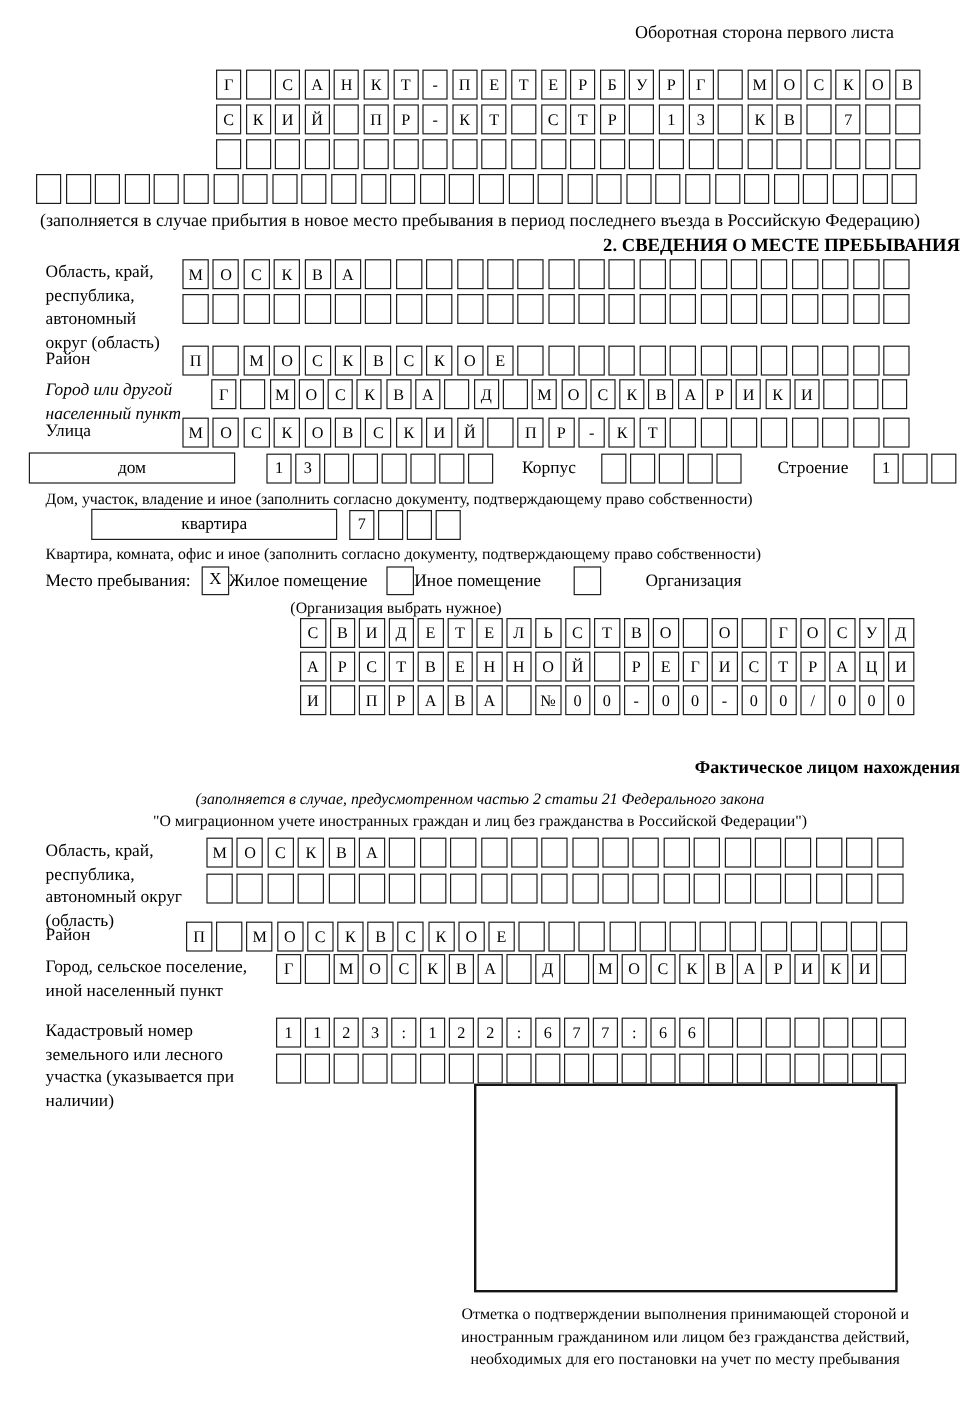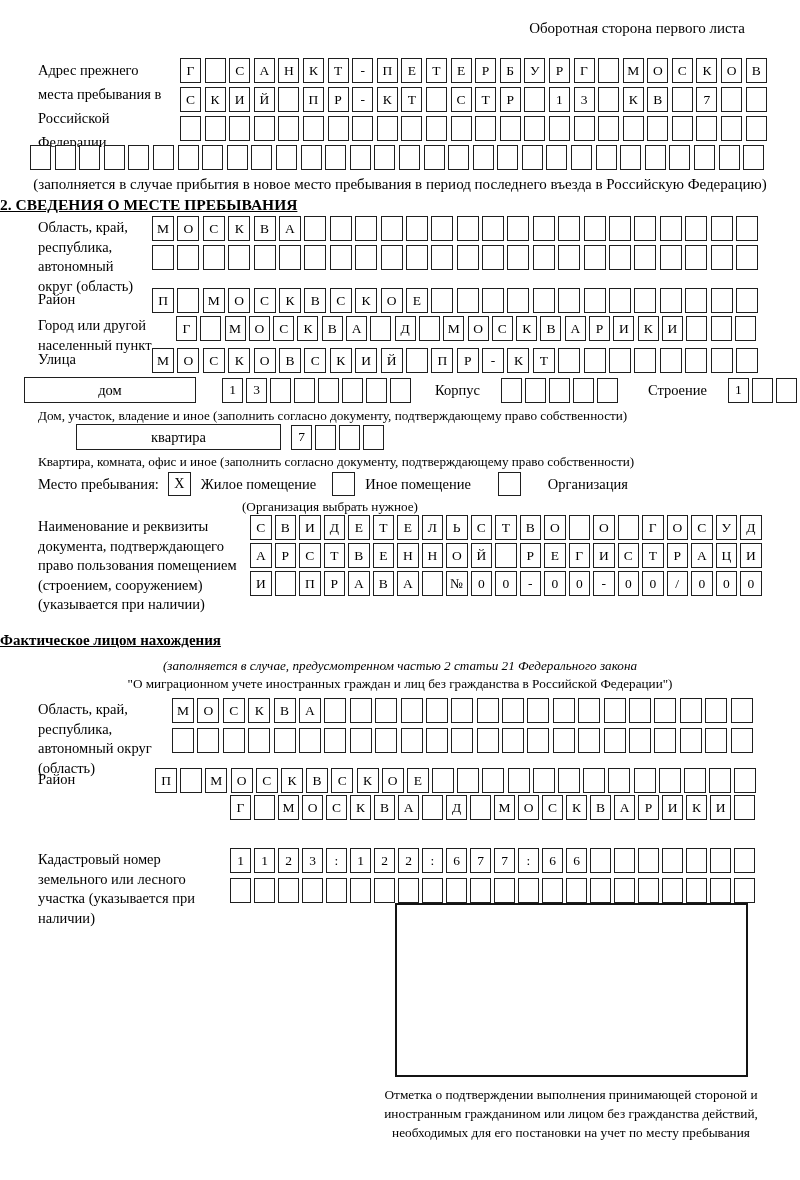--- a/index.html
+++ b/index.html
@@ -5,21 +5,21 @@
   html,body{margin:0;padding:0;background:#e9e9e9;}
   .page{
     position:relative;width:800px;height:1180px;margin:0 auto;background:#ffffff;
     color:#000;font-family:"Liberation Serif","DejaVu Serif",serif;overflow:hidden;
   }
   .abs{position:absolute;}
   .lbl{font-size:14.5px;line-height:19.5px;}
   .lbl-s1{line-height:24px;}
   .cap{font-size:13.2px;}
   .note{font-size:15px;text-align:center;width:100%;}
-  .title{font-size:15.5px;font-weight:bold;text-align:left;width:100%;text-decoration:underline;}
+  .title{font-size:15.5px;font-weight:bold;text-align:right;width:100%;}
   .cr{display:flex;column-gap:3.6px;}
   .cr .cell{
     flex:0 0 var(--cw,21px);height:25px;border:1.9px solid #1f1f1f;box-sizing:border-box;
     display:flex;align-items:center;justify-content:center;font-size:13.5px;background:#fff;
   }
   .rows{display:flex;flex-direction:column;row-gap:4px;}
   .rows-g3{row-gap:3px;}
   .rows-g5{row-gap:5px;}
   .wbox{height:26px;border:1.9px solid #1f1f1f;box-sizing:border-box;background:#fff;
     display:flex;align-items:center;justify-content:center;font-size:14.5px;}
@@ -30,21 +30,20 @@
   .confirm-box{width:353px;height:174px;border:2.2px solid #141414;box-sizing:border-box;background:#fff;}
   .confirm-cap{font-size:13.3px;line-height:1.42;text-align:center;}
 </style>
 </head>
 <body>
 
 <div class="page">
 
   <div class="abs" style="top:20px;right:55px;font-size:15px;">Оборотная сторона первого листа</div>
 
-  <div class="abs lbl lbl-s1" style="left:38px;top:58px;width:132px;">Адрес прежнего места пребывания в Российской Федерации</div>
   <div class="abs rows" style="left:180px;top:58px;">
     <div class="cr">
         <span class="cell">Г</span>
         <span class="cell"></span>
         <span class="cell">С</span>
         <span class="cell">А</span>
         <span class="cell">Н</span>
         <span class="cell">К</span>
         <span class="cell">Т</span>
         <span class="cell">-</span>
@@ -231,21 +230,21 @@
       <span class="cell"></span>
       <span class="cell"></span>
       <span class="cell"></span>
       <span class="cell"></span>
       <span class="cell"></span>
       <span class="cell"></span>
       <span class="cell"></span>
       <span class="cell"></span>
     </div>
 
-  <div class="abs lbl" style="left:38px;top:316px;width:130px;">Город или другой населенный пункт</div>
+  <div class="abs lbl" style="left:38px;top:316px;width:130px;font-style:italic;">Город или другой населенный пункт</div>
   <div class="abs cr" style="left:176px;top:316px;column-gap:3.3px;">
       <span class="cell">Г</span>
       <span class="cell"></span>
       <span class="cell">М</span>
       <span class="cell">О</span>
       <span class="cell">С</span>
       <span class="cell">К</span>
       <span class="cell">В</span>
       <span class="cell">А</span>
       <span class="cell"></span>
@@ -331,29 +330,28 @@
         <span class="cell"></span>
         <span class="cell"></span>
         <span class="cell"></span>
       </div>
   </div>
   <div class="abs cap" style="left:38px;top:454px;">Квартира, комната, офис и иное (заполнить согласно документу, подтверждающему право собственности)</div>
 
   <div class="abs hrow" style="left:38px;top:472px;">
     <div class="inline-lbl">Место пребывания:</div>
     <div class="cb" style="margin-left:9px;">X</div>
-    <div class="inline-lbl" style="margin-left:10px;text-align:right;">Жилое помещение</div>
+    <div class="inline-lbl" style="text-align:right;">Жилое помещение</div>
     <div class="cb" style="margin-left:16px;"></div>
-    <div class="inline-lbl" style="margin-left:10px;">Иное помещение</div>
+    <div class="inline-lbl" style="">Иное помещение</div>
     <div class="cb" style="margin-left:27px;"></div>
-    <div class="inline-lbl" style="margin-left:27px;">Организация</div>
+    <div class="inline-lbl" style="margin-left:37px;">Организация</div>
   </div>
   <div class="abs cap" style="left:190px;top:499px;width:280px;text-align:center;">(Организация выбрать нужное)</div>
 
-  <div class="abs lbl" style="left:38px;top:517px;width:215px;">Наименование и реквизиты документа, подтверждающего право пользования помещением (строением, сооружением) (указывается при наличии)</div>
   <div class="abs rows rows-g3" style="left:250px;top:515px;">
     <div class="cr" style="--cw:21.5px;column-gap:3px;">
         <span class="cell">С</span>
         <span class="cell">В</span>
         <span class="cell">И</span>
         <span class="cell">Д</span>
         <span class="cell">Е</span>
         <span class="cell">Т</span>
         <span class="cell">Е</span>
         <span class="cell">Л</span>
@@ -498,20 +496,21 @@
       <span class="cell"></span>
       <span class="cell"></span>
       <span class="cell"></span>
       <span class="cell"></span>
       <span class="cell"></span>
       <span class="cell"></span>
       <span class="cell"></span>
       <span class="cell"></span>
     </div>
 
+  <div class="abs lbl" style="left:38px;top:797px;width:188px;">Город, сельское поселение, иной населенный пункт</div>
   <div class="abs cr" style="left:230px;top:795px;column-gap:3px;">
       <span class="cell">Г</span>
       <span class="cell"></span>
       <span class="cell">М</span>
       <span class="cell">О</span>
       <span class="cell">С</span>
       <span class="cell">К</span>
       <span class="cell">В</span>
       <span class="cell">А</span>
       <span class="cell"></span>

